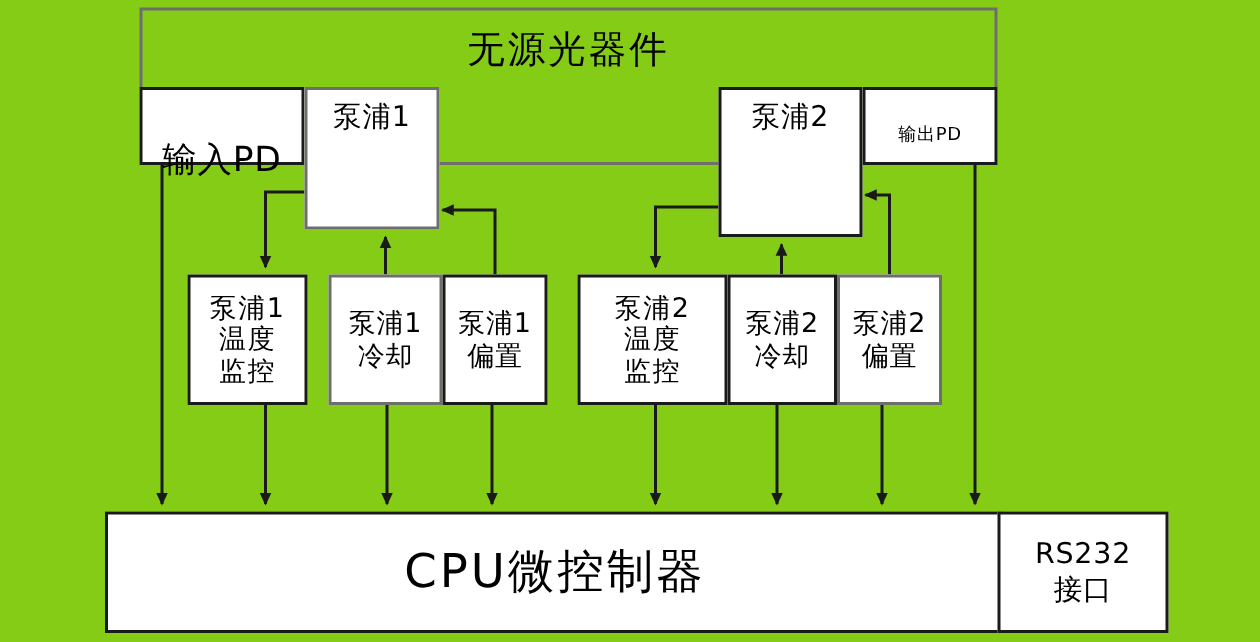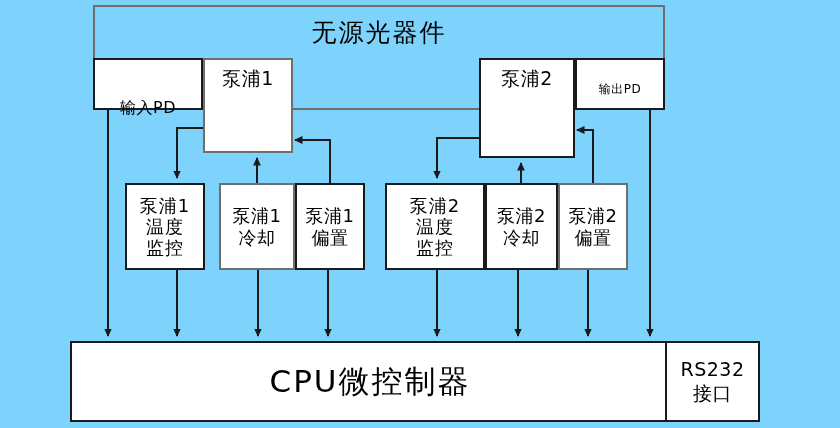--- a/index.html
+++ b/index.html
@@ -4,21 +4,21 @@
 <style>
   html, body {
     margin: 0;
     padding: 0;
     background: #ffffff;
   }
   #diagram-root {
     position: relative;
     width: 840px;
     height: 428px;
-    background: #7dd3fc;
+    background: #84cc16;
     font-family: "DejaVu Sans", "Liberation Sans", sans-serif;
     overflow: hidden;
   }
   svg#wires {
     position: absolute;
     left: 0;
     top: 0;
     width: 840px;
     height: 428px;
   }
@@ -51,21 +51,21 @@
     justify-content: center;
     padding-top: 12px;
   }
   #passive-frame .box-label {
     font-size: 25px;
     letter-spacing: 2px;
   }
   #input-pd {
     left: 93px; top: 58px; width: 110px; height: 52px;
   }
-  #input-pd .box-label { font-size: 16px; margin-top: 47px; }
+  #input-pd .box-label { font-size: 23px; margin-top: 47px; }
 
   #pump1 {
     left: 203px; top: 58px; width: 90px; height: 95px;
     align-items: flex-start;
     padding-top: 8px;
   }
   #pump1 .box-label { font-size: 19px; }
 
   #pump2 {
     left: 479px; top: 58px; width: 96px; height: 100px;
@@ -95,21 +95,21 @@
   #p1-temp .box-label, #p2-temp .box-label { letter-spacing: 1px; }
 
   #cpu {
     left: 70px; top: 341px; width: 600px; height: 81px;
   }
   #cpu .box-label {
     font-size: 31px;
     letter-spacing: 2px;
   }
   #rs232 {
-    left: 665px; top: 341px; width: 95px; height: 81px;
+    left: 665px; top: 341px; width: 114px; height: 81px;
   }
   #rs232 .box-label {
     font-size: 19px;
     line-height: 1.25;
   }
 </style>
 </head>
 <body>
 
 <div id="diagram-root">

